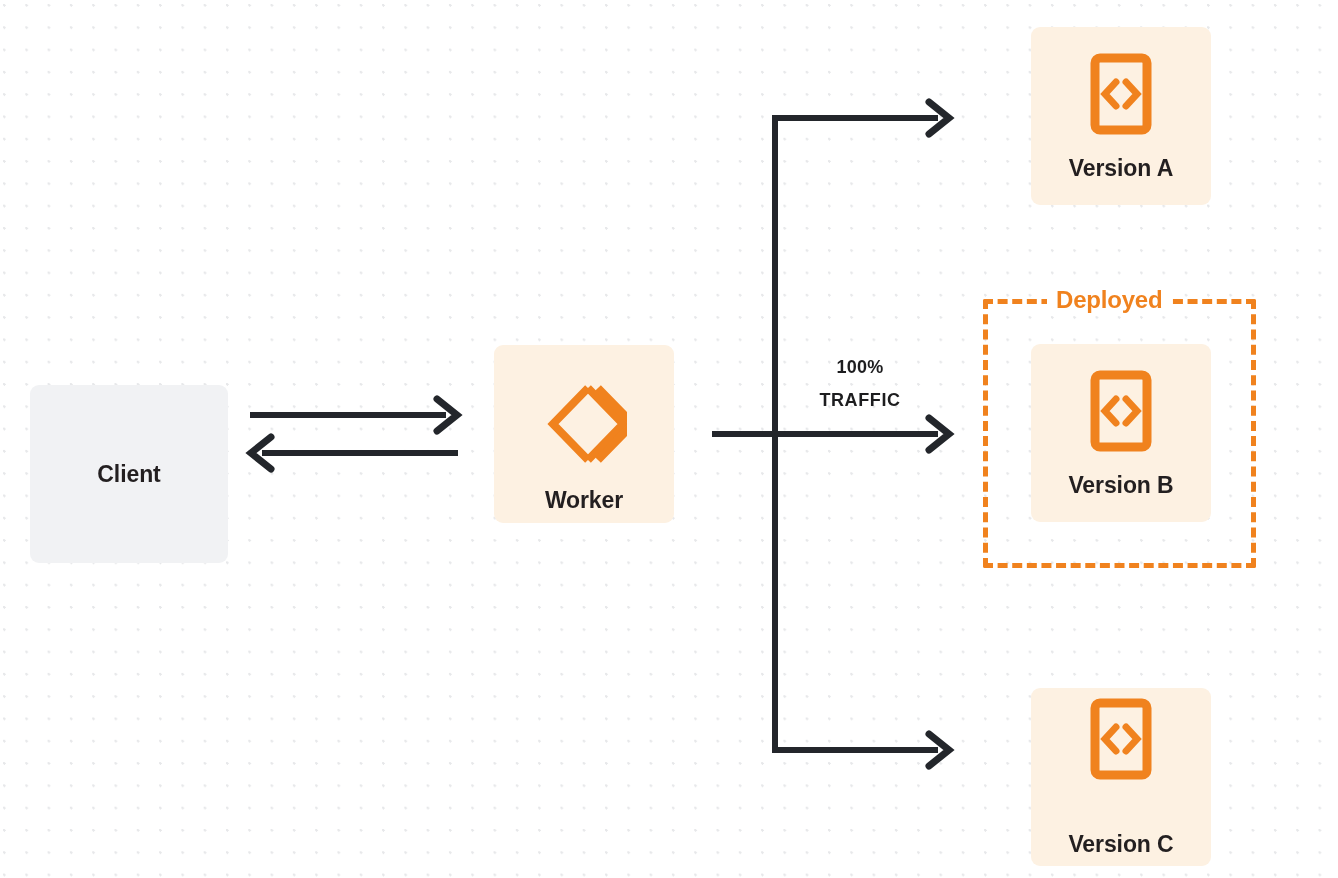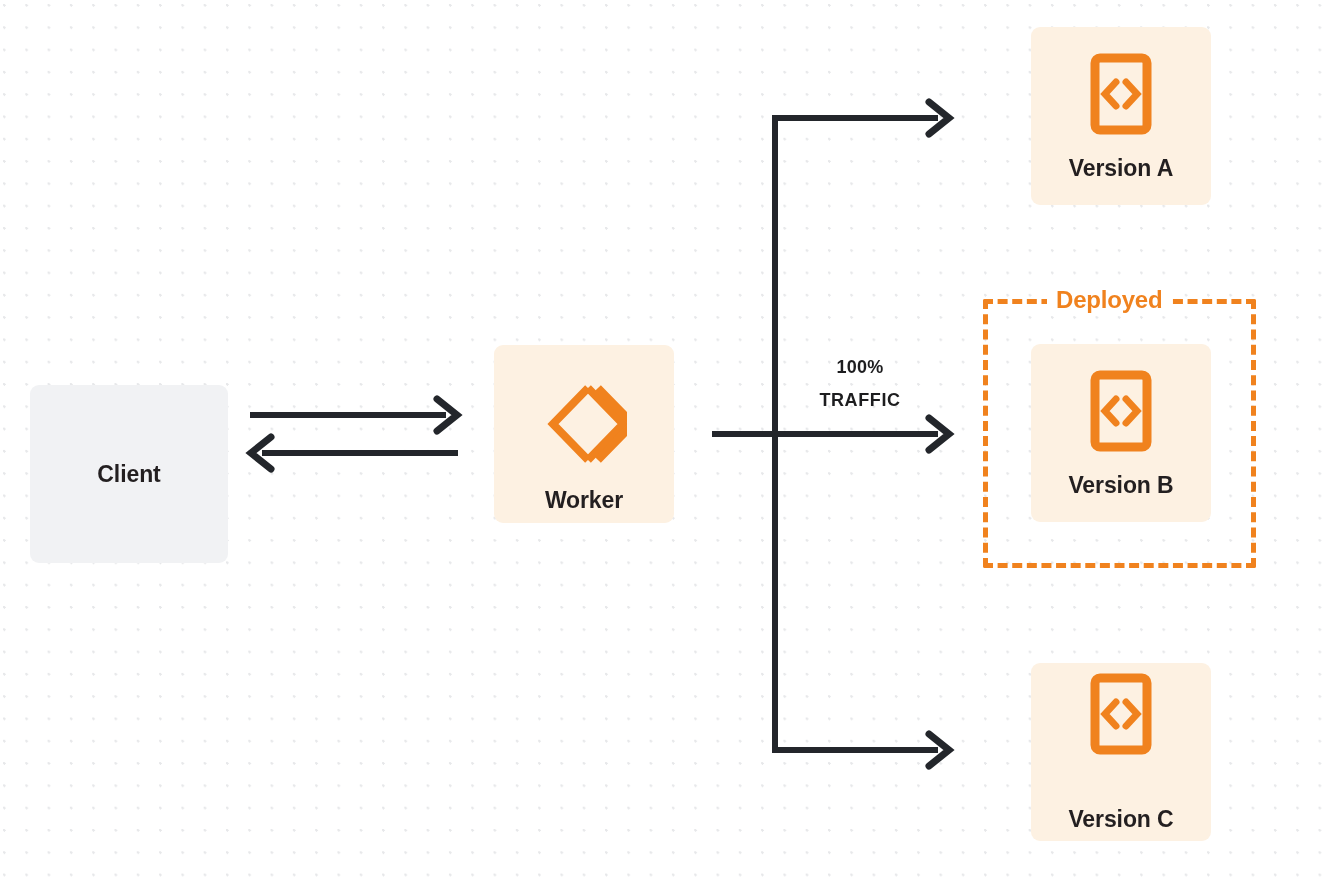--- a/index.html
+++ b/index.html
@@ -66,21 +66,21 @@
   .version-node {
     width: 180px;
     height: 178px;
     background: #fdf1e2;
     left: 1031px;
   }
   .version-node .node-label { margin-top: 22px; }
 
   .version-a { top: 27px; }
   .version-b { top: 344px; align-items: center; }
-  .version-c { top: 663px; gap: 31px; }
+  .version-c { top: 688px; gap: 31px; }
 
   
   .code-icon { display: block; }
   .worker-icon { display: block; }
 
   
   .deployed-group {
     position: absolute;
     left: 983px;
     top: 299px;

